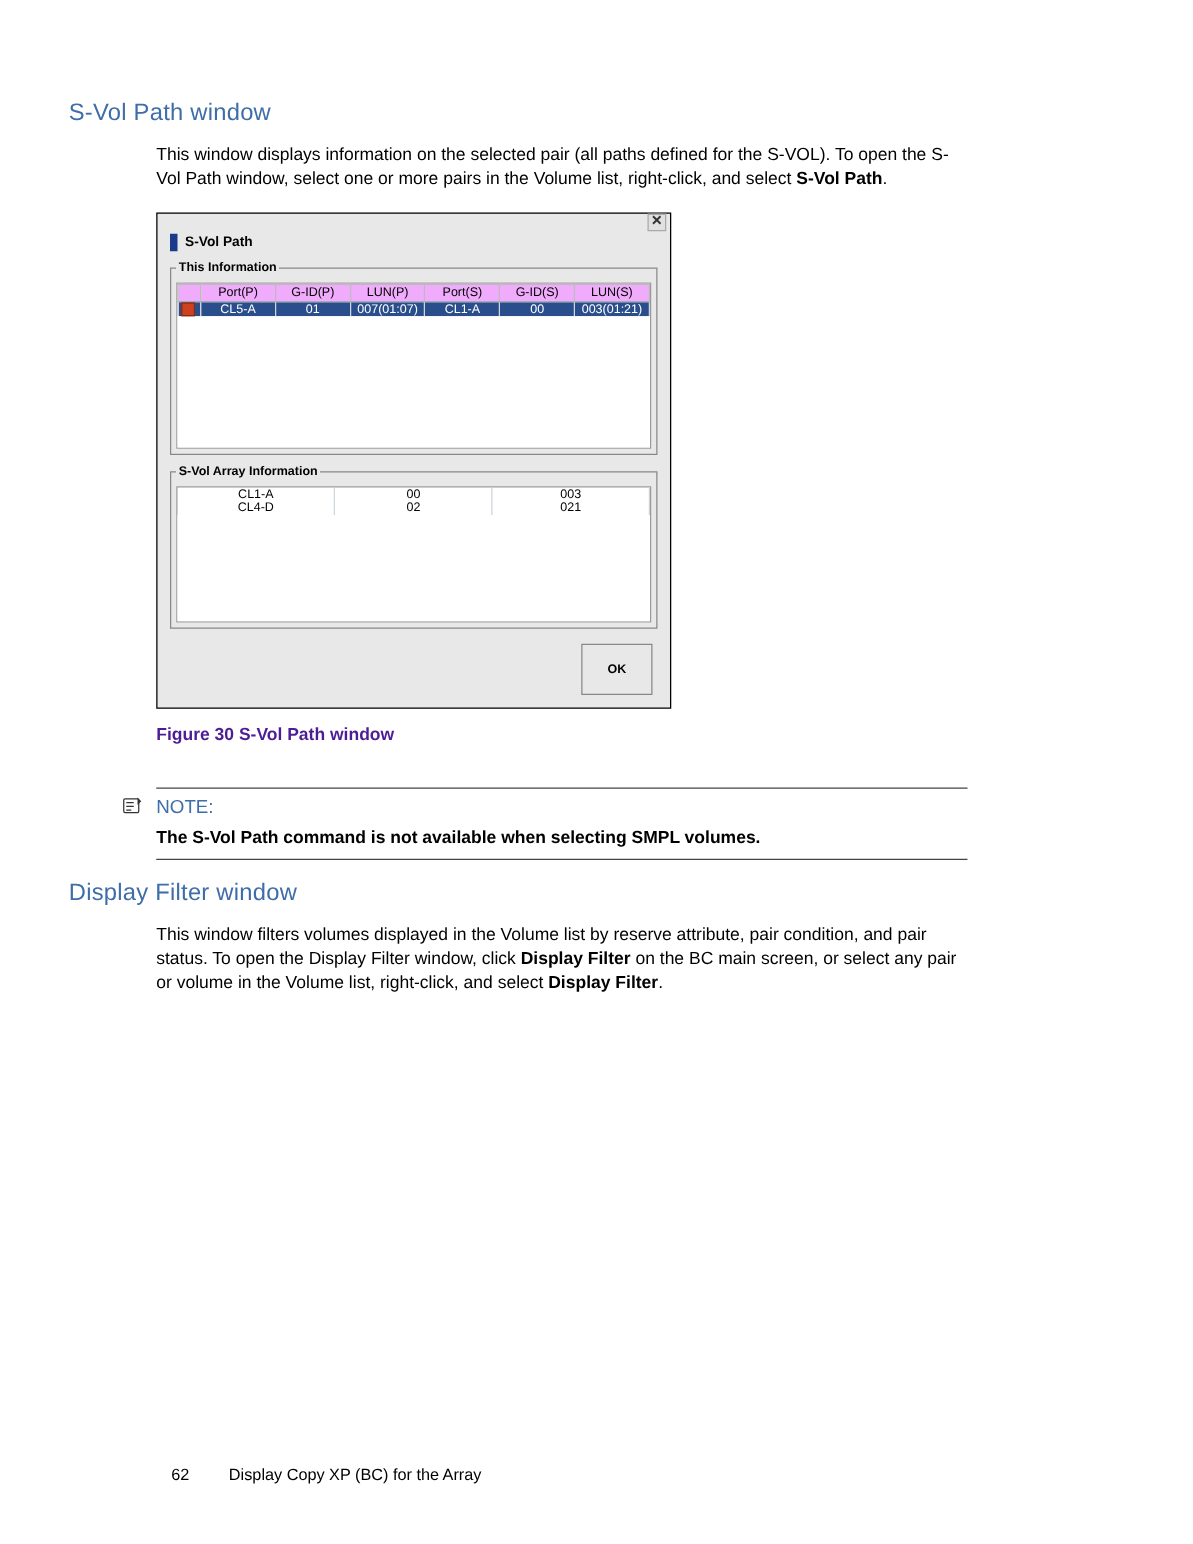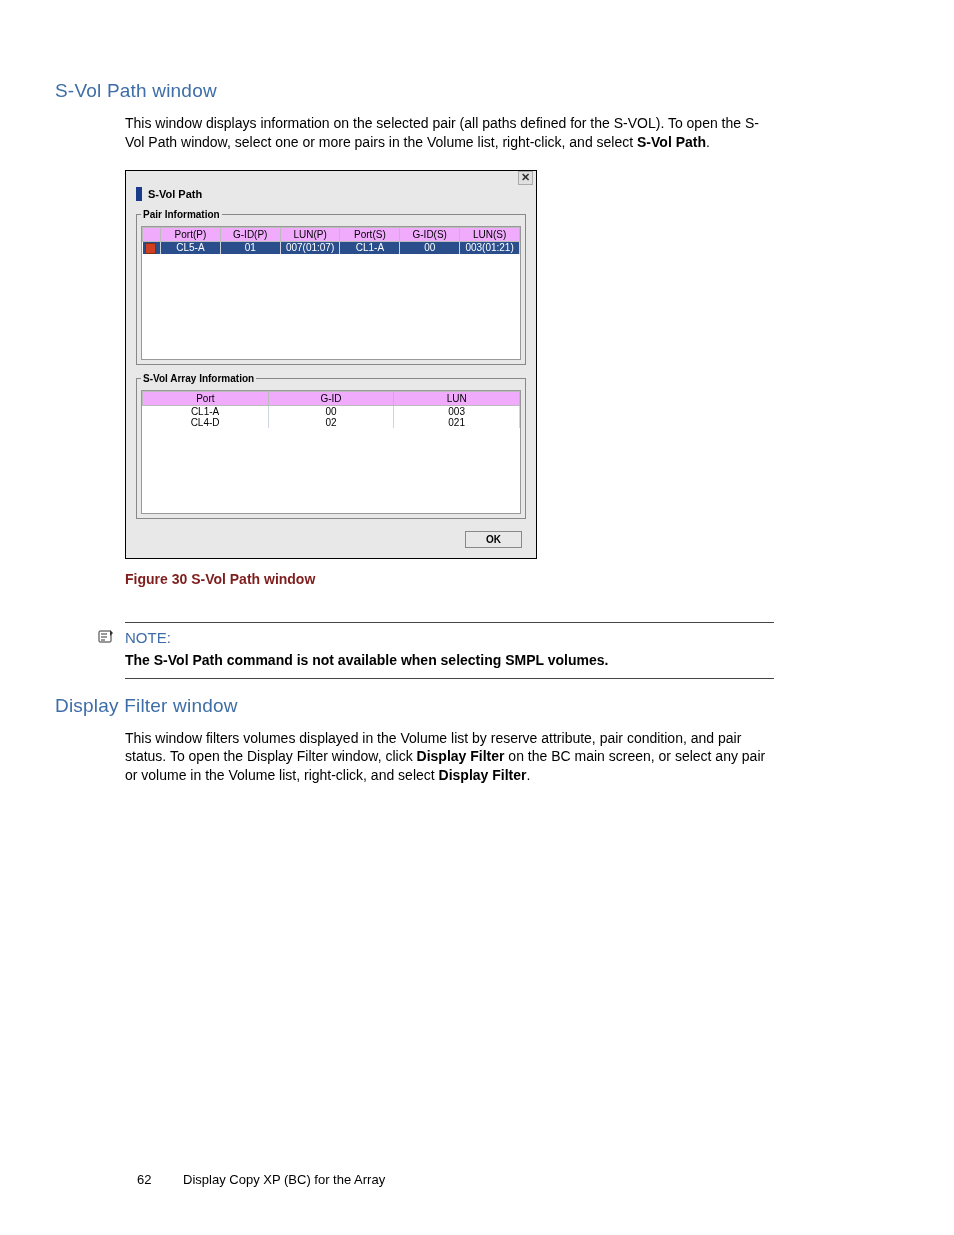--- a/index.html
+++ b/index.html
@@ -126,27 +126,27 @@
     background: #fff;
   }
   .ok-row {
     text-align: right;
     padding: 4px 4px 2px 0;
   }
   .ok-btn {
     border: 1px solid #888;
     background: #e8e8e8;
     font-size: 10px;
-    padding: 2px 20px;
+    padding: 14px 20px;
     font-weight: bold;
     display:inline-block;
   }
   .figure-caption {
     margin: 12px 0 0 70px;
-    color: #7f1d1d;
+    color: #4c1d95;
     font-weight: bold;
     font-size: 14px;
   }
   .note-block {
     margin: 35px 0 0 70px;
   }
   .note-rule {
     border: none;
     border-top: 1px solid #444;
     margin: 0;
@@ -206,21 +206,21 @@
   <div class="figure-block">
     <div class="dialog-wrap">
       <div class="dialog-close">✕</div>
       <div class="dialog-inner">
         <div class="dialog-title-bar">
           <div class="title-stripe"></div>
           <div class="dialog-title">S-Vol Path</div>
         </div>
 
         <fieldset class="group">
-          <legend>Pair Information</legend>
+          <legend>This Information</legend>
           <div class="tbl-wrap">
             <table class="dlg-table">
               <colgroup>
                 <col style="width:18px">
                   <col>
                   <col>
                   <col>
                   <col>
                   <col>
                   <col>
@@ -248,25 +248,20 @@
               </table>
             <div class="blank-area"></div>
           </div>
         </fieldset>
 
         <fieldset class="group">
           <legend>S-Vol Array Information</legend>
           <div class="tbl-wrap">
             <table class="dlg-table">
               <tbody>
-                  <tr>
-                <th>Port</th>
-                <th>G-ID</th>
-                <th>LUN</th>
-              </tr>
               <tr>
                 <td>CL1-A</td>
                 <td>00</td>
                 <td>003</td>
               </tr>
               <tr>
                 <td>CL4-D</td>
                 <td>02</td>
                 <td>021</td>
               </tr>

